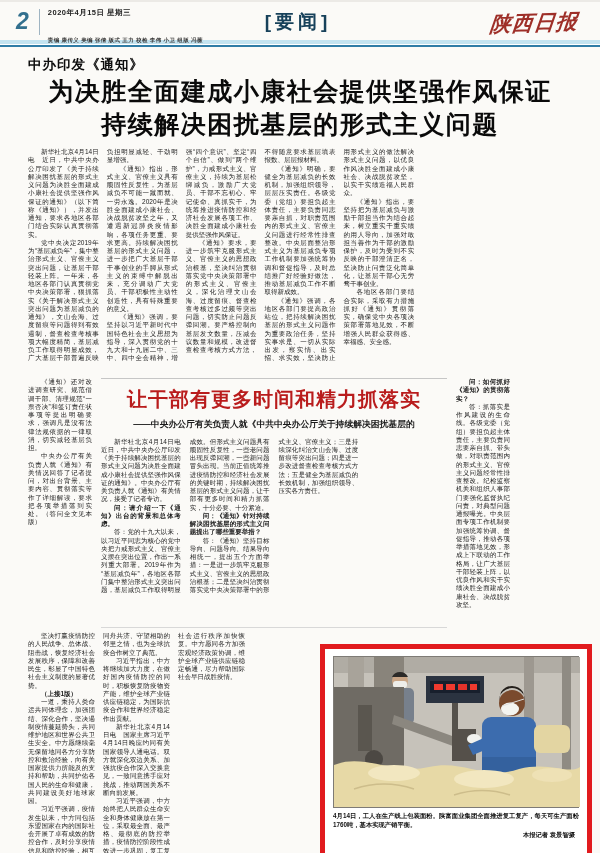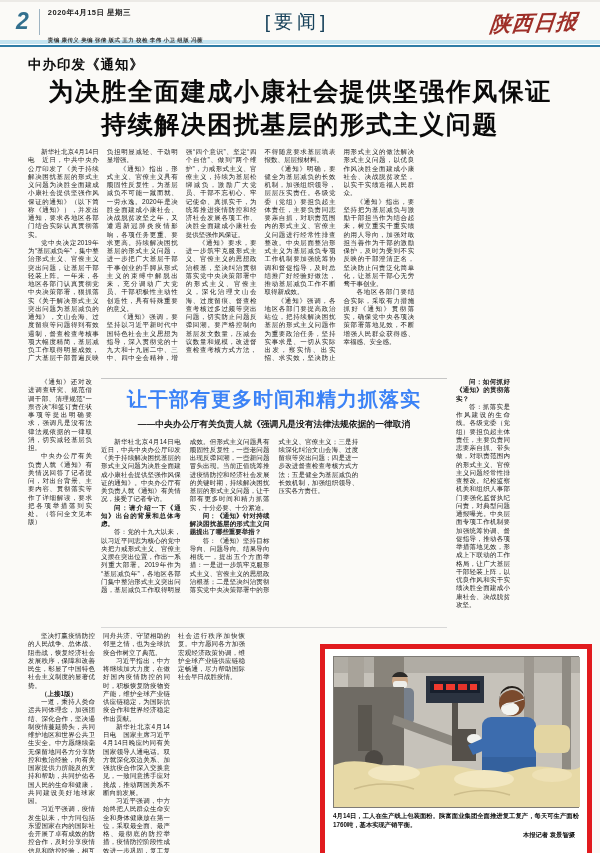--- a/index.html
+++ b/index.html
@@ -10,41 +10,41 @@
     color:#161616;
   }
   .page-top{height:2px;background:#eceae6;}
   
   .hdr{display:flex;align-items:flex-start;padding:6px 12px 2px 16px;height:30px;}
   .pagenum{font-size:23px;font-weight:900;font-style:italic;color:#33708e;line-height:26px;}
   .hdr-div{width:1px;height:26px;background:#9fb4c2;margin:1px 8px 0 10px;}
   .hdr-date{display:flex;flex-direction:column;gap:16px;}
   .date-line{font-size:7.5px;font-weight:bold;color:#222;letter-spacing:.5px;}
   .credits-line{font-size:5.5px;color:#3a3a3a;margin-top:3px;letter-spacing:.4px;font-weight:bold;}
-  .section-label{margin-left:62px;font-size:19px;font-weight:400;color:#17415a;letter-spacing:4px;line-height:28px;}
+  .section-label{margin-left:62px;font-size:19px;font-weight:700;color:#17415a;letter-spacing:4px;line-height:28px;}
   .masthead{margin-left:auto;margin-right:10px;font-family:"Liberation Serif","DejaVu Serif",serif;
     font-size:21px;font-weight:900;font-style:italic;color:#9e2f28;
     transform:rotate(-2deg) skewX(-8deg);line-height:30px;letter-spacing:1px;}
   .rule-light{height:4px;background:#c3e3f0;}
   .rule-gap{height:1px;background:#fff;}
   .rule-dark{height:2px;background:#2f7ca6;}
   
   .main{padding:0 28px;}
   .kicker{margin-top:9px;font-size:13.5px;font-weight:bold;color:#0d0d0d;letter-spacing:1px;}
   .h1{font-size:25px;font-weight:900;text-align:center;line-height:1.24;letter-spacing:1.5px;margin-top:2px;color:#0a0a0a;}
   
   .t{font-size:6.5px;line-height:1.27;text-align:justify;color:#1b1b1b;word-break:break-all;}
   .t p{margin:0;text-indent:2em;}
   .t p.b{font-weight:bold;}
   .cols7{margin-top:8px;column-count:7;column-gap:8px;column-fill:auto;height:222px;overflow:hidden;}
   
   .band2{display:flex;gap:9px;margin-top:8px;height:250px;}
   .b2-left{width:64px;overflow:hidden;}
   .art2{flex:1;border-top:1px solid #c6c6c6;border-bottom:1px solid #d8d8d8;padding-top:7px;min-width:0;}
-  .h2{font-size:20px;font-weight:900;text-align:center;letter-spacing:1px;color:#3b82f6;}
+  .h2{font-size:20px;font-weight:900;text-align:center;letter-spacing:1px;color:#b91c1c;}
   .subtitle{margin-top:5px;text-align:center;font-size:8.8px;font-weight:bold;line-height:1.55;color:#1a1a1a;}
   .cols4{margin-top:6px;column-count:4;column-gap:9px;column-fill:auto;height:162px;overflow:hidden;}
   .b2-right{width:116px;column-count:2;column-gap:8px;column-fill:auto;overflow:hidden;}
   
   .band3{display:flex;gap:10px;margin-top:4px;height:236px;}
   .b3-left{width:292px;column-count:4;column-gap:8px;column-fill:auto;overflow:hidden;}
   .photo-area{flex:1;position:relative;}
   .annotation-box{
     position:absolute;left:-10px;top:12px;width:272px;height:222px;
     box-sizing:border-box;border:5px solid #e11b1e;background:#fff;
@@ -91,21 +91,21 @@
     </div>
 
   <div class="band2">
     <div class="t b2-left">
         <p>《通知》还对改进调查研究、规范借调干部、清理规范“一票否决”和签订责任状事项等提出明确要求，强调凡是没有法律法规依据的一律取消，切实减轻基层负担。</p>
         <p>中央办公厅有关负责人就《通知》有关情况回答了记者提问，对出台背景、主要内容、贯彻落实等作了详细解读，要求把各项举措落到实处。（答问全文见本版）</p>
       </div>
     <div class="art2">
       <div class="h2">让干部有更多时间和精力抓落实</div>
       <div class="subtitle">
-        <div>——中央办公厅有关负责人就《强调凡是没有法律法规依据的一律取消</div>
+        <div>——中央办公厅有关负责人就《中共中央办公厅关于持续解决困扰基层的</div>
       </div>
       <div class="t cols4">
           <p>新华社北京4月14日电　近日，中共中央办公厅印发《关于持续解决困扰基层的形式主义问题为决胜全面建成小康社会提供坚强作风保证的通知》。中央办公厅有关负责人就《通知》有关情况，接受了记者专访。</p>
           <p class="b">问：请介绍一下《通知》出台的背景和总体考虑。</p>
           <p>答：党的十九大以来，以习近平同志为核心的党中央把力戒形式主义、官僚主义摆在突出位置，作出一系列重大部署。2019年作为“基层减负年”，各地区各部门集中整治形式主义突出问题，基层减负工作取得明显成效。但形式主义问题具有顽固性反复性，一些老问题出现反弹回潮，一些新问题冒头出现。当前正值统筹推进疫情防控和经济社会发展的关键时期，持续解决困扰基层的形式主义问题，让干部有更多时间和精力抓落实，十分必要、十分紧迫。</p>
           <p class="b">问：《通知》针对持续解决困扰基层的形式主义问题提出了哪些重要举措？</p>
           <p>答：《通知》坚持目标导向、问题导向、结果导向相统一，提出五个方面举措：一是进一步筑牢克服形式主义、官僚主义的思想政治根基；二是坚决纠治贯彻落实党中央决策部署中的形式主义、官僚主义；三是持续深化纠治文山会海、过度留痕等突出问题；四是进一步改进督查检查考核方式方法；五是健全为基层减负的长效机制，加强组织领导、压实各方责任。</p>
         </div>
     </div>
     <div class="t b2-right">

